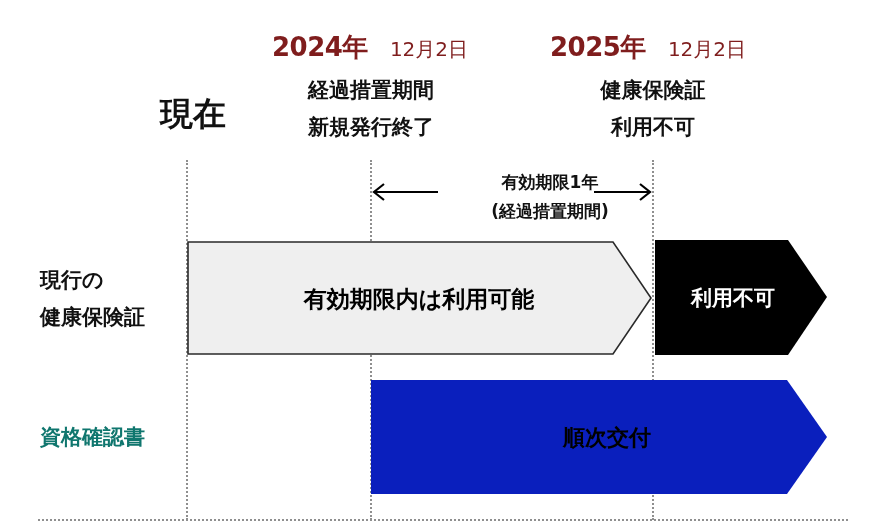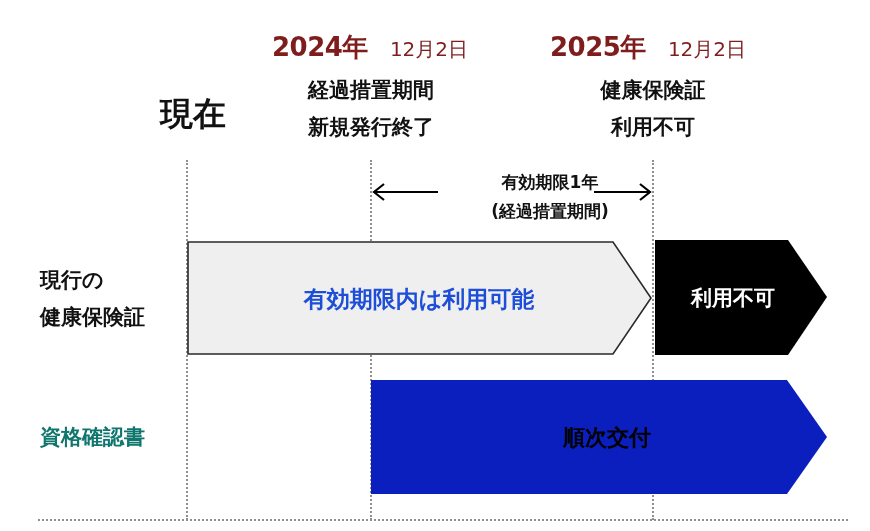--- a/index.html
+++ b/index.html
@@ -98,15 +98,15 @@
 </div>
 
 <div class="row-label" style="top:262px;">
   <div>現行の</div>
   <div>健康保険証</div>
 </div>
 <div class="row-label blue" style="top:419px;">
   <div>資格確認書</div>
 </div>
 
-<div class="bar-text" style="left:419px; top:299px; font-size:23px; color:#1d4ed8;">有効期限内は利用可能</div>
+<div class="bar-text" style="left:419px; top:299px; font-size:23px; color:#000000;">有効期限内は利用可能</div>
 <div class="bar-text" style="left:733px; top:298px; font-size:21px; color:#fff;">利用不可</div>
 <div class="bar-text" style="left:607px; top:438px; font-size:22px; color:#000000;">順次交付</div>
 
 </body></html>

